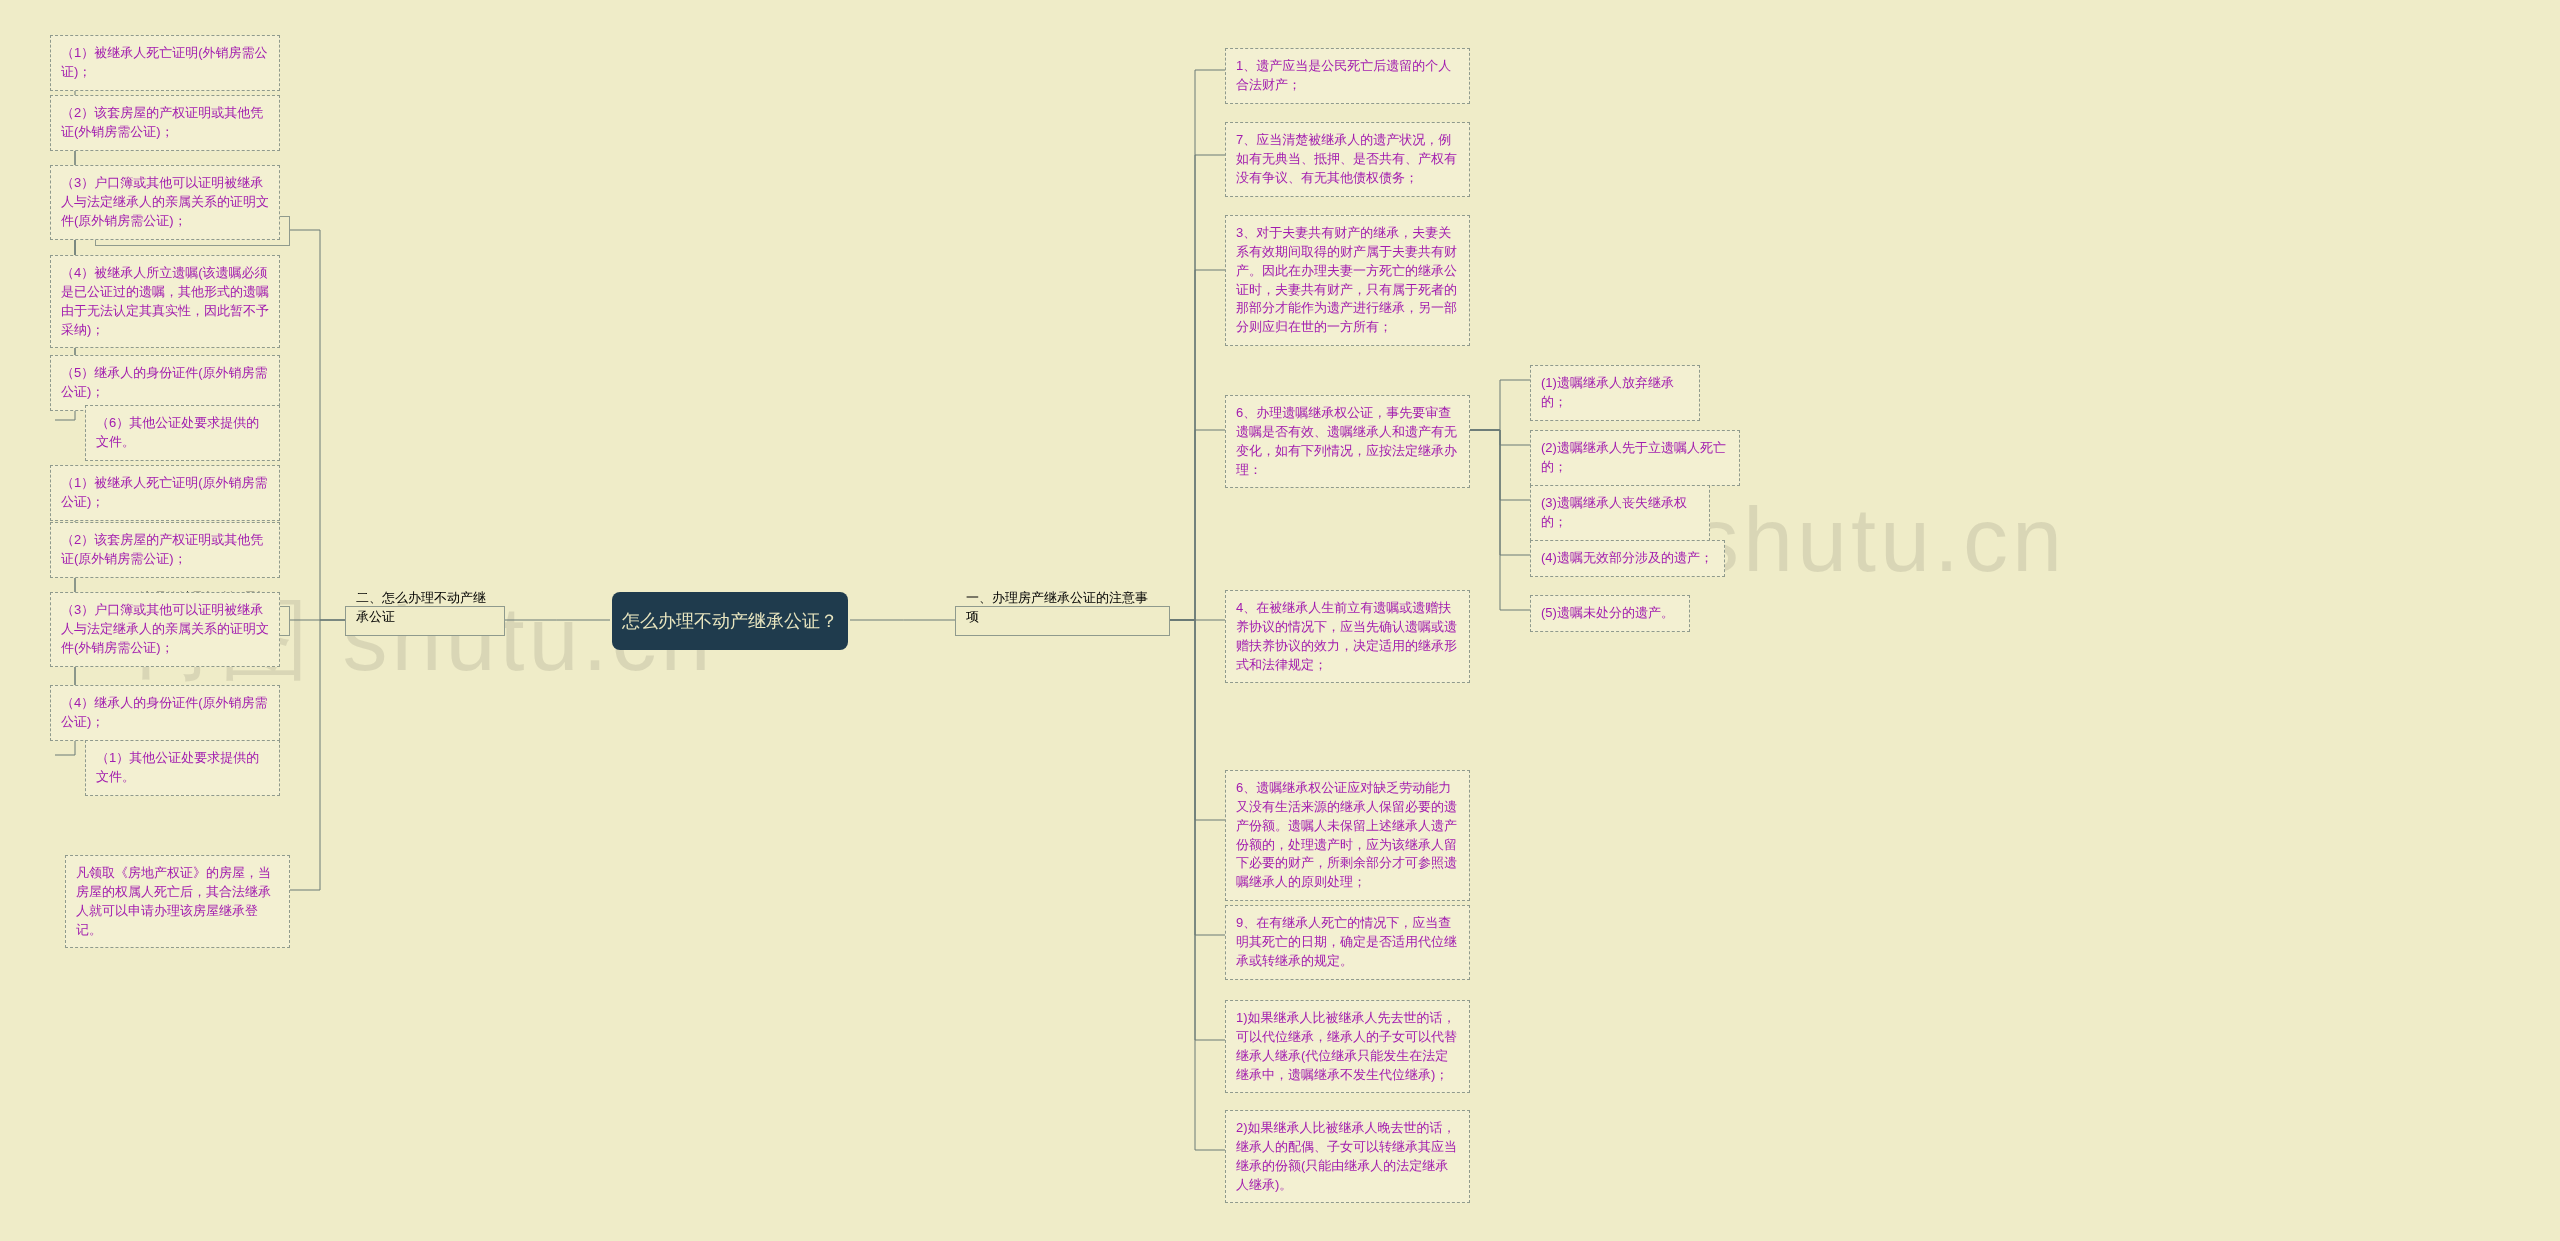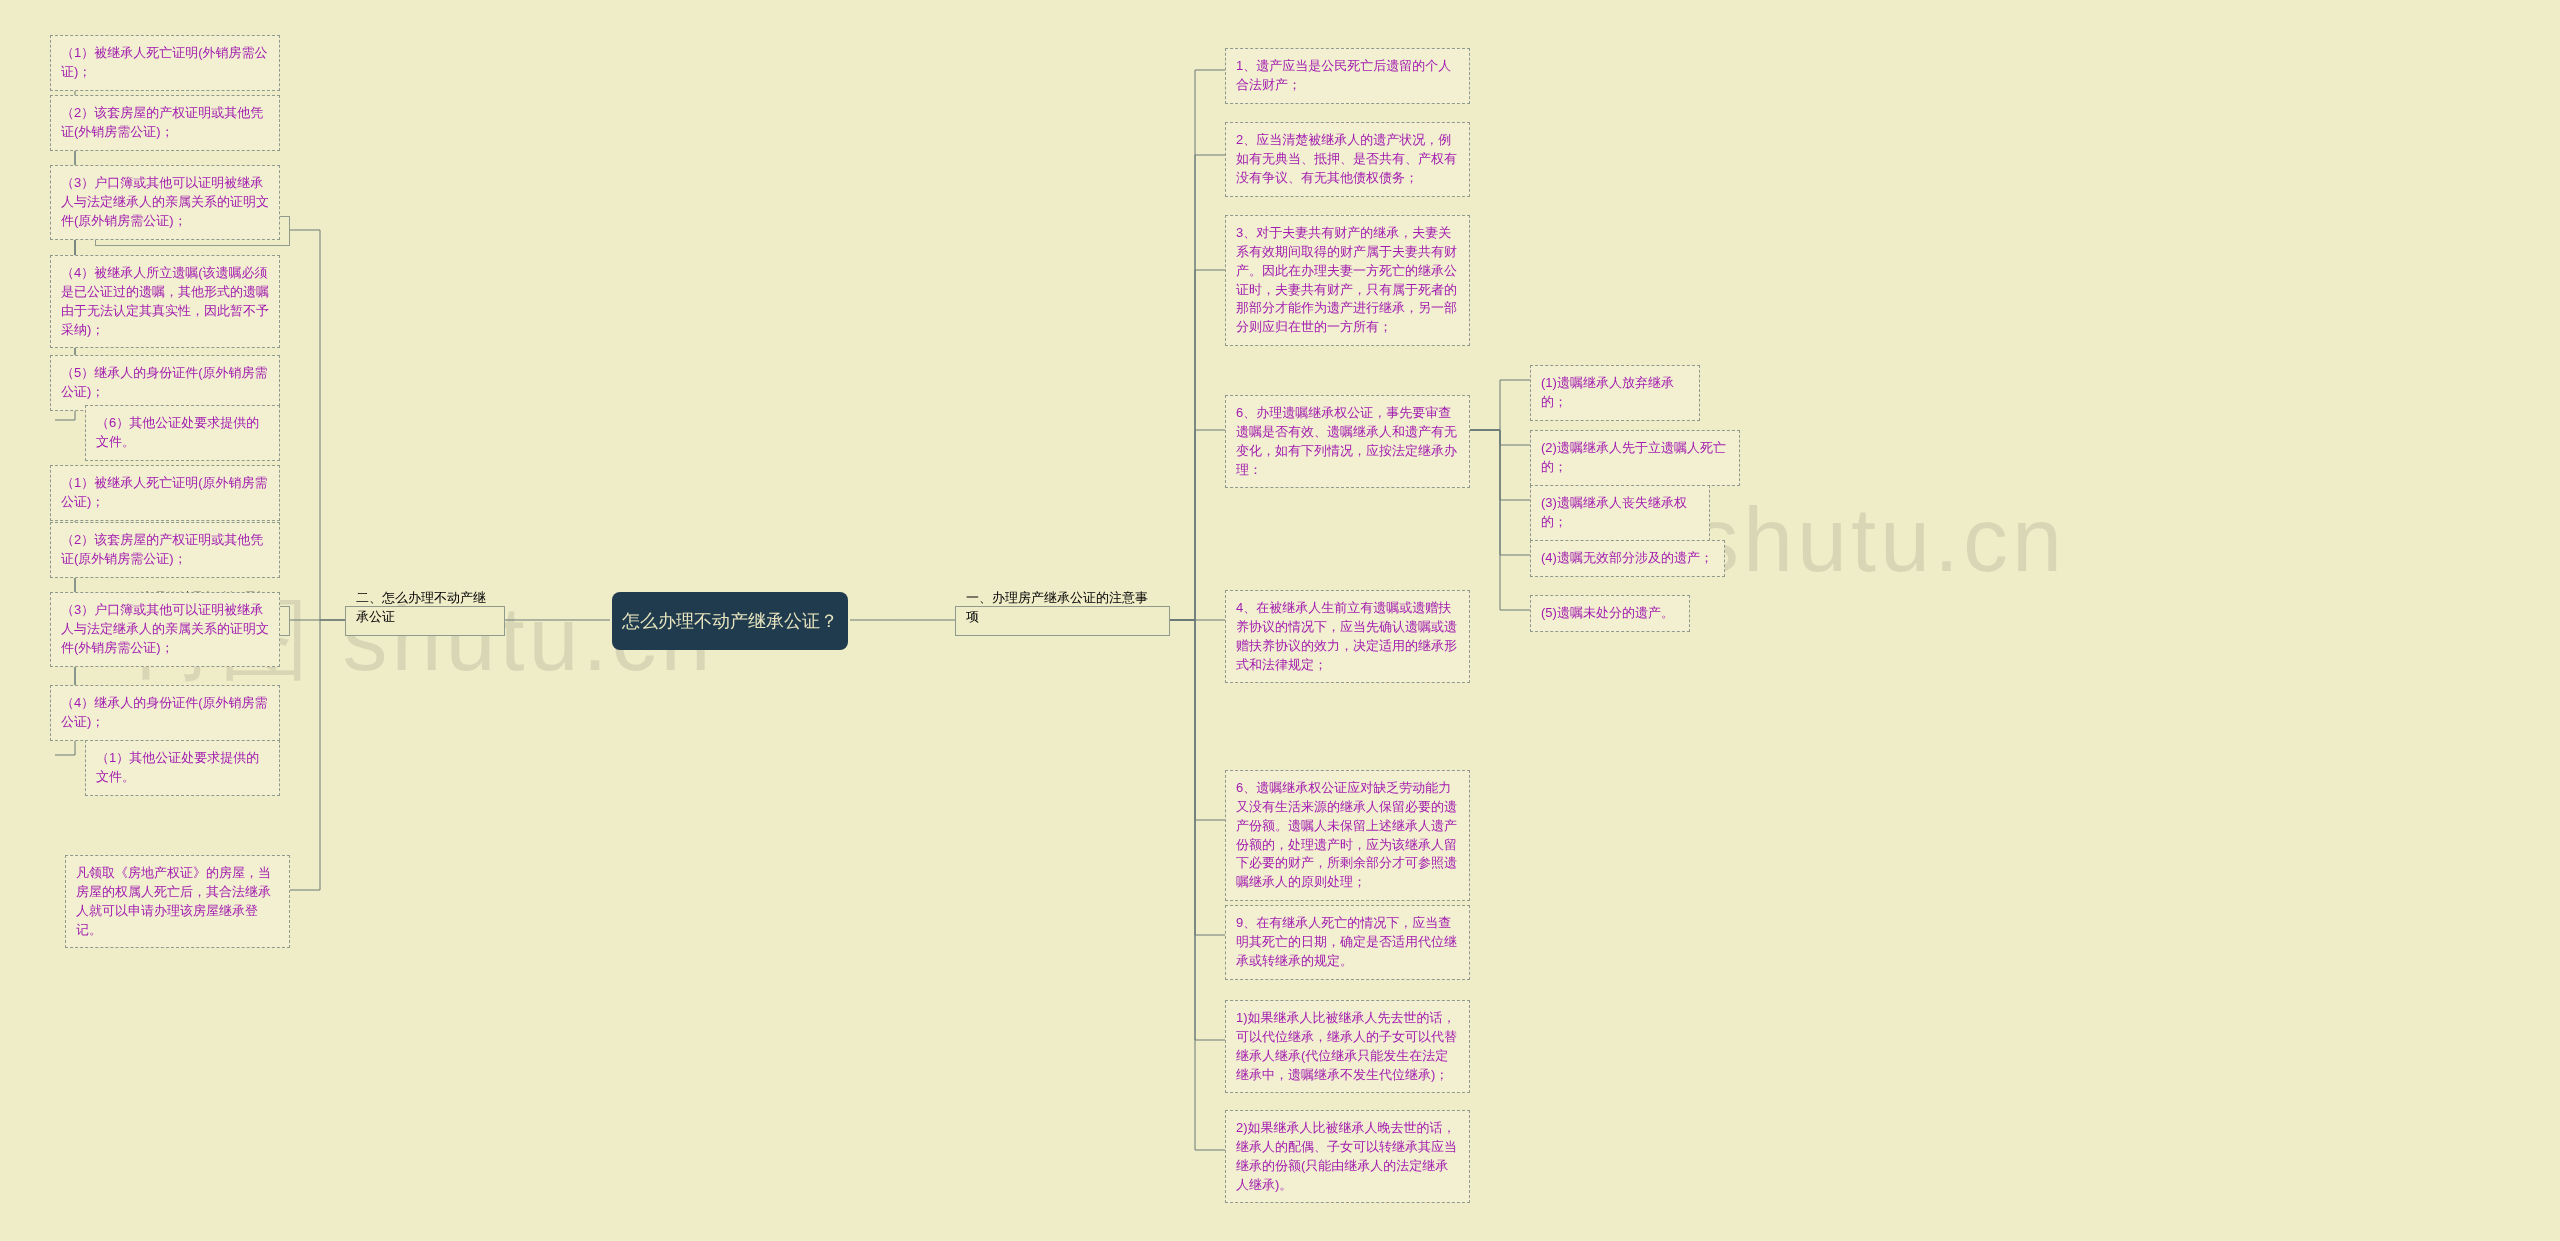--- a/index.html
+++ b/index.html
@@ -125,21 +125,21 @@
   </div>
 
   <div class="node mid" style="left:955px; top:606px; width:215px; height:30px;">
     <span>一、办理房产继承公证的注意事项</span>
   </div>
 
   <div class="node leaf" style="left:1225px; top:48px; width:245px;">
       <span>1、遗产应当是公民死亡后遗留的个人合法财产；</span>
     </div>
   <div class="node leaf" style="left:1225px; top:122px; width:245px;">
-      <span>2、应当清楚被继承人的遗产状况，例如有无典当、抵押、是否共有、产权有没有争议、有无其他债权债务；</span>
+      <span>7、应当清楚被继承人的遗产状况，例如有无典当、抵押、是否共有、产权有没有争议、有无其他债权债务；</span>
     </div>
   <div class="node leaf" style="left:1225px; top:215px; width:245px;">
       <span>3、对于夫妻共有财产的继承，夫妻关系有效期间取得的财产属于夫妻共有财产。因此在办理夫妻一方死亡的继承公证时，夫妻共有财产，只有属于死者的那部分才能作为遗产进行继承，另一部分则应归在世的一方所有；</span>
     </div>
 
   <div class="node leaf" style="left:1225px; top:590px; width:245px;">
       <span>4、在被继承人生前立有遗嘱或遗赠扶养协议的情况下，应当先确认遗嘱或遗赠扶养协议的效力，决定适用的继承形式和法律规定；</span>
     </div>
 
   <div class="node leaf" style="left:1225px; top:395px; width:245px;">

